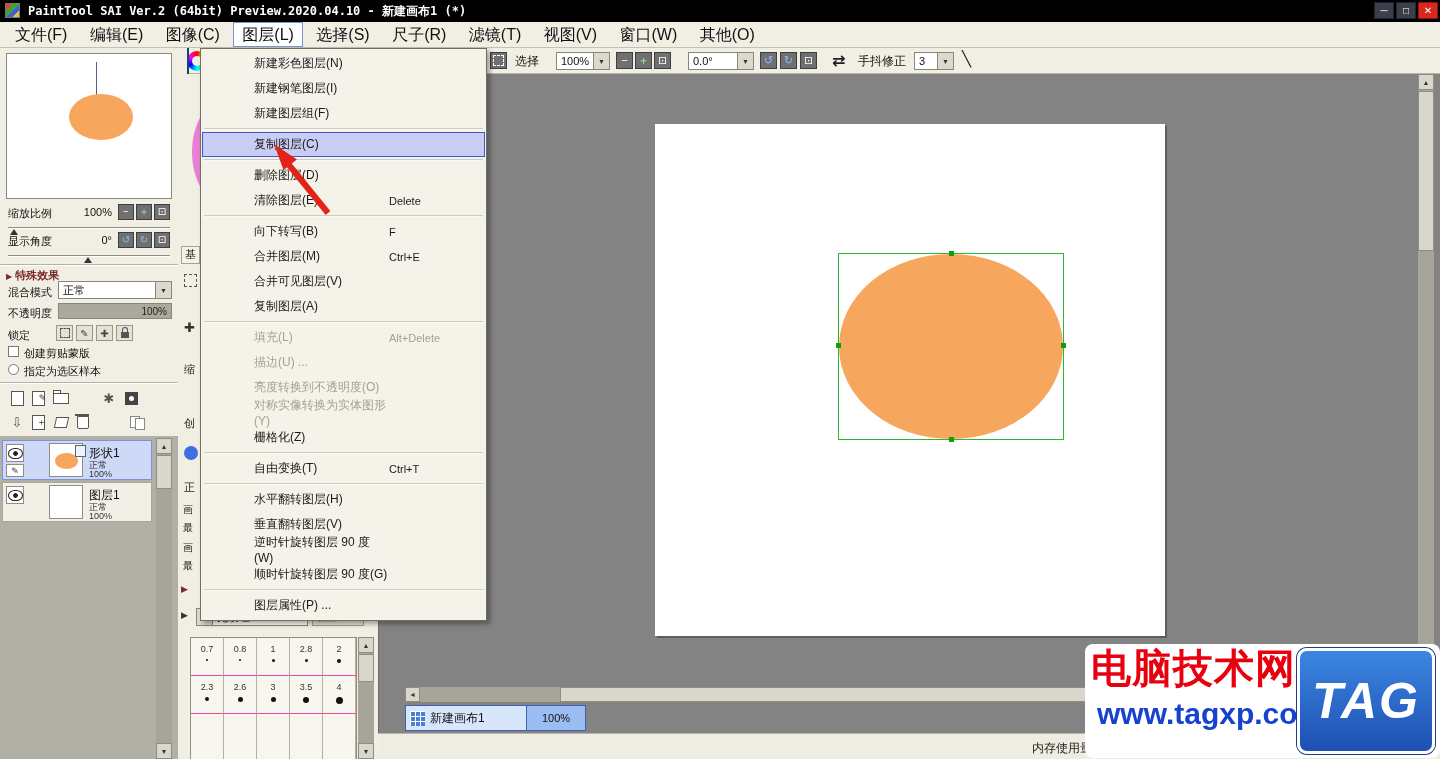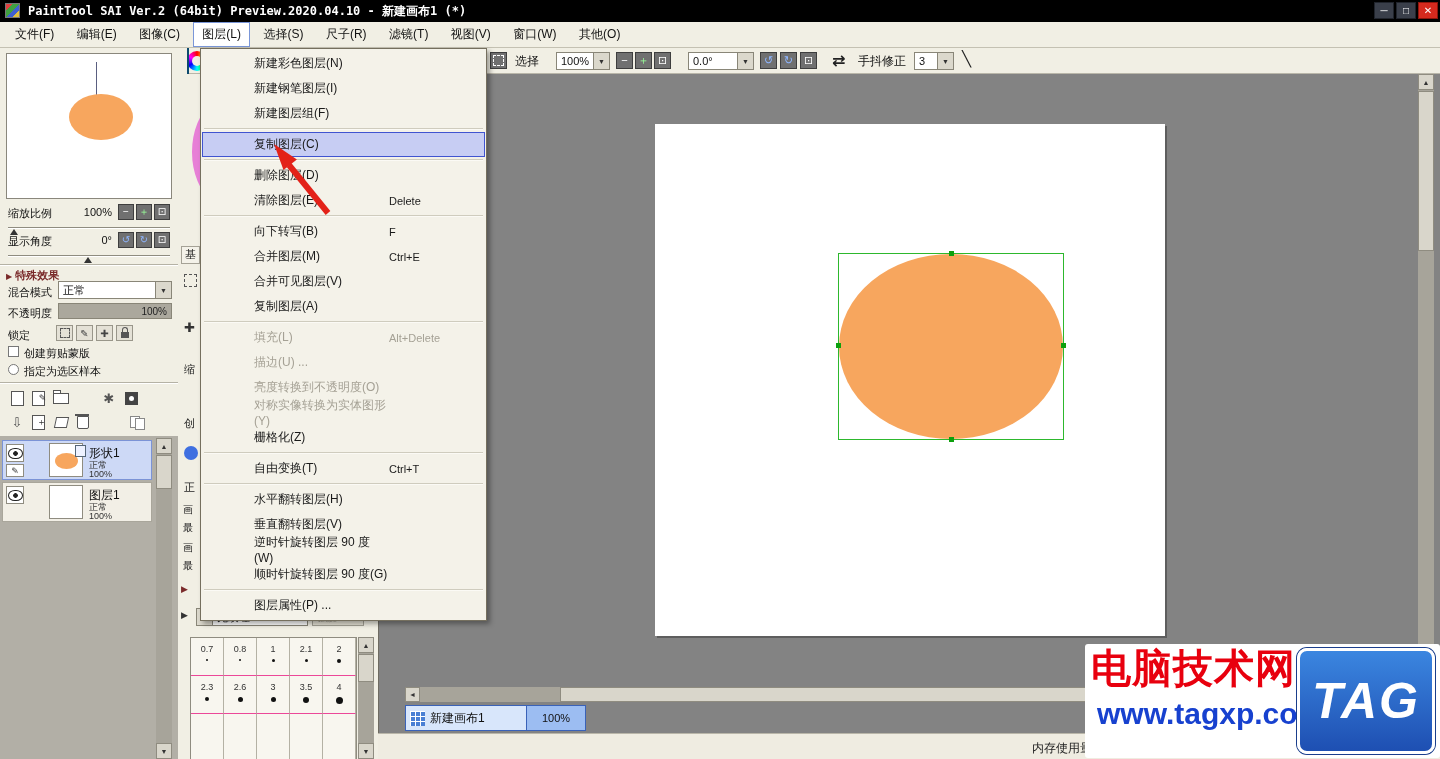--- a/index.html
+++ b/index.html
@@ -11,21 +11,21 @@
   .titlebar{left:0;top:0;width:1440px;height:22px;background:#000;}
   .app-icon{left:5px;top:3px;width:15px;height:15px;border:1px solid #777;
             background:linear-gradient(135deg,#e04040 0 25%,#40a040 25% 50%,#4060d0 50% 75%,#e0c040 75% 100%);}
   .title-text{left:28px;top:3px;color:#fff;font:bold 12px "DejaVu Sans Mono",monospace;white-space:nowrap;}
   .tbtn{width:20px;height:17px;top:2px;display:flex;align-items:center;justify-content:center;
         color:#fff;font-size:10px;background:#3a3f4a;border:1px solid #20242c;}
   .tbtn.close{background:#d62a1e;border-color:#8f150c;}
 
   
   .menubar{left:0;top:22px;width:1440px;height:26px;background:#f1efe4;border-bottom:1px solid #c4c1b2;}
-  .mb-item{display:inline-block;padding:0 9px;line-height:25px;font-size:12px;color:#111;}
+  .mb-item{display:inline-block;padding:0 9px;line-height:25px;font-size:16px;color:#111;}
   .mb-item.active{background:#ffffff;outline:1px solid #7a96d8;outline-offset:-1px;}
   .mdi-btn{width:18px;height:16px;top:27px;display:flex;align-items:center;justify-content:center;
            font-size:9px;color:#fff;background:#5d6678;border:1px solid #39404e;}
 
   
   .toolbar{left:178px;top:48px;width:1262px;height:26px;background:#f1efe4;border-bottom:1px solid #b9b6a9;}
   .tool-lbl{font-size:12px;line-height:26px;color:#111;white-space:nowrap;}
   .btn-dark{width:17px;height:17px;top:4px;display:flex;align-items:center;justify-content:center;
             background:#707070;border:1px solid #3e3e3e;color:#fff;font-size:11px;line-height:1;}
   .dd{height:18px;top:4px;background:#fff;border:1px solid #898678;display:flex;align-items:stretch;}
@@ -112,21 +112,21 @@
         box-shadow:3px 3px 5px rgba(0,0,0,.35);z-index:20;padding:2px 1px;}
   .mi{height:25px;display:flex;align-items:center;padding:0 10px 0 52px;font-size:12px;color:#1a1a1a;}
   .mi .sc{margin-left:auto;width:86px;text-align:left;font-size:11px;}
   .mi.dis{color:#a5a195;}
   .mi.hl{background:#c7cdf3;outline:1px solid #4054d0;outline-offset:-1px;}
   .msep{height:0;border-top:1px solid #cfccbe;border-bottom:1px solid #fbfaf5;margin:2px 2px;}
 
   .arrow-svg{left:236px;top:118px;z-index:30;}
 
   
-  .watermark{left:1085px;top:644px;width:355px;height:114px;background:#fff;border-radius:3px;z-index:40;}
+  .watermark{left:1085px;top:644px;width:355px;height:114px;background:#fff;border-radius:8px;z-index:40;}
   .wm-name{left:6px;top:0px;font-size:40px;line-height:48px;font-weight:900;color:#e8000e;letter-spacing:1px;white-space:nowrap;}
   .wm-url{left:12px;top:52px;font-size:30px;line-height:36px;font-weight:800;color:#1741cf;white-space:nowrap;}
   .wm-logo{left:212px;top:4px;width:138px;height:106px;border-radius:10px;border:3px solid #fff;
            background:linear-gradient(180deg,#3b86e0,#1e4fb2);display:flex;align-items:center;justify-content:center;
            box-shadow:0 0 0 1px #1a3e8c;}
   .wm-logo span{color:#fff;font-size:50px;font-weight:900;font-style:italic;letter-spacing:2px;}
 </style>
 </head>
 <body>
 
@@ -394,21 +394,21 @@
       </div>
     <div class="bcell">
         <span class="num">0.8</span>
         <span class="dot" style="width:2px;height:2px;"></span>
       </div>
     <div class="bcell">
         <span class="num">1</span>
         <span class="dot" style="width:3px;height:3px;"></span>
       </div>
     <div class="bcell">
-        <span class="num">2.1</span>
+        <span class="num">2.8</span>
         <span class="dot" style="width:3px;height:3px;"></span>
       </div>
     <div class="bcell">
         <span class="num">2</span>
         <span class="dot" style="width:4px;height:4px;"></span>
       </div>
     <div class="bcell">
         <span class="num">2.3</span>
         <span class="dot" style="width:4px;height:4px;"></span>
       </div>

